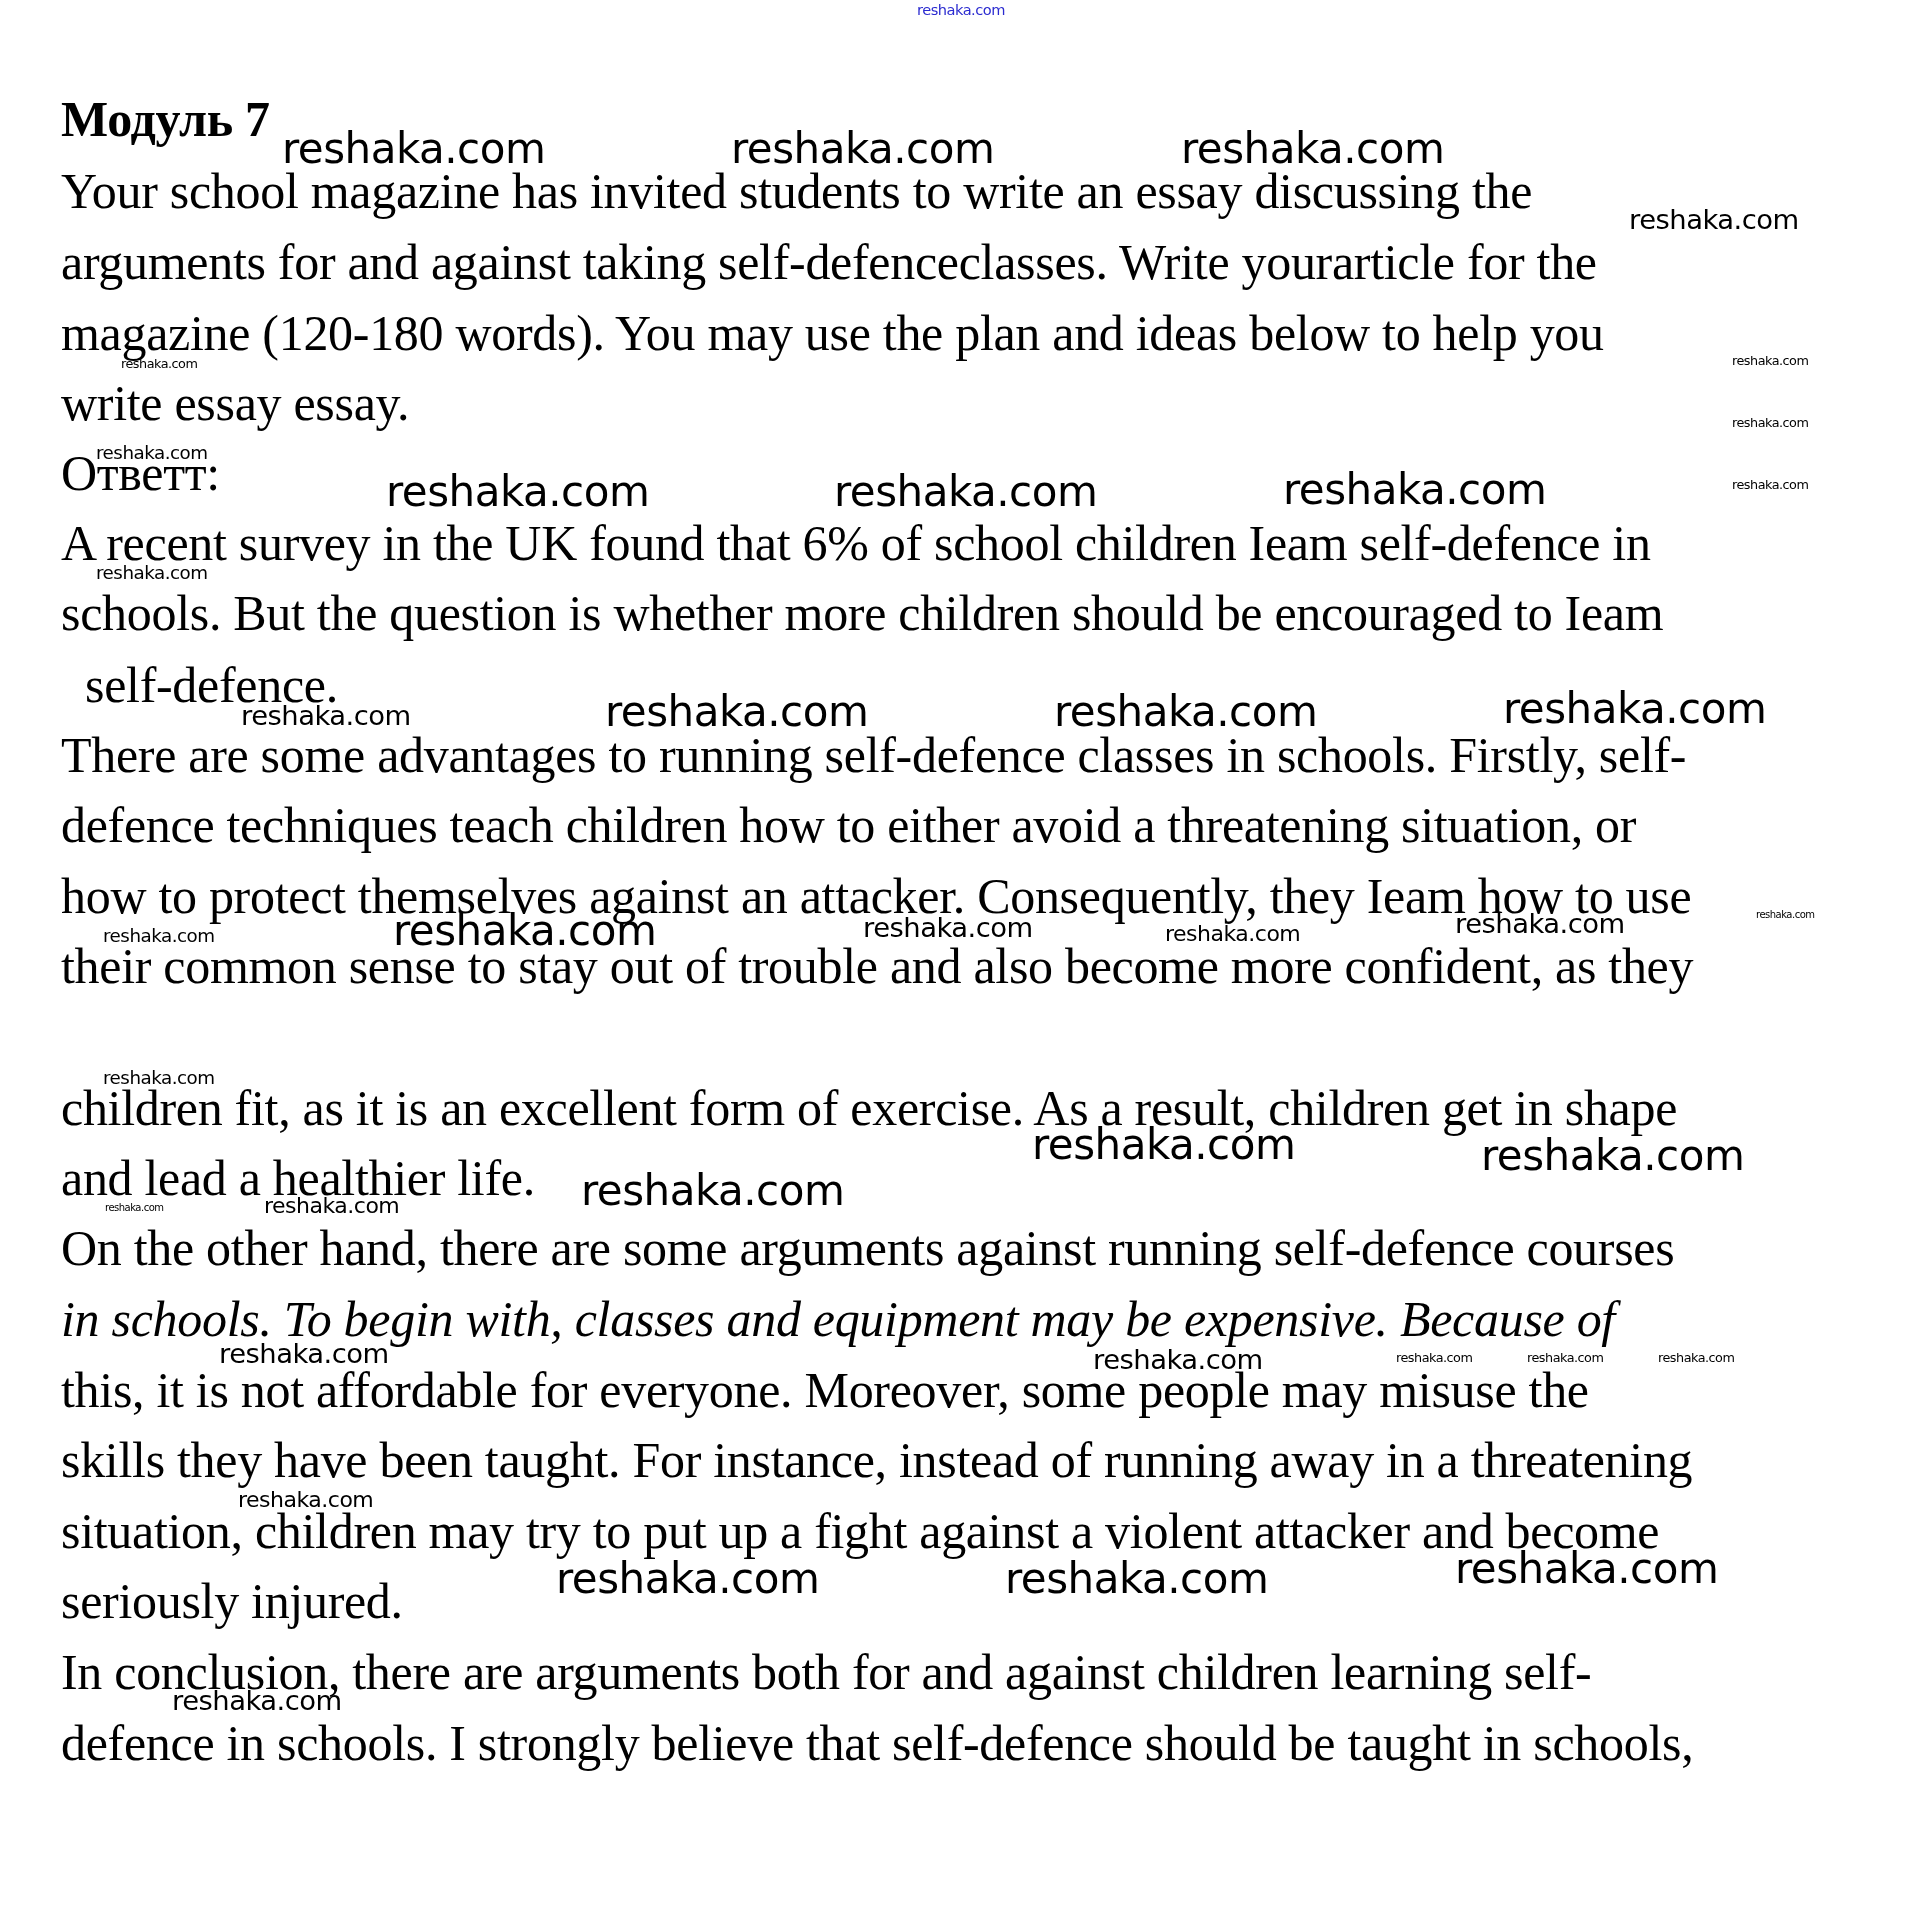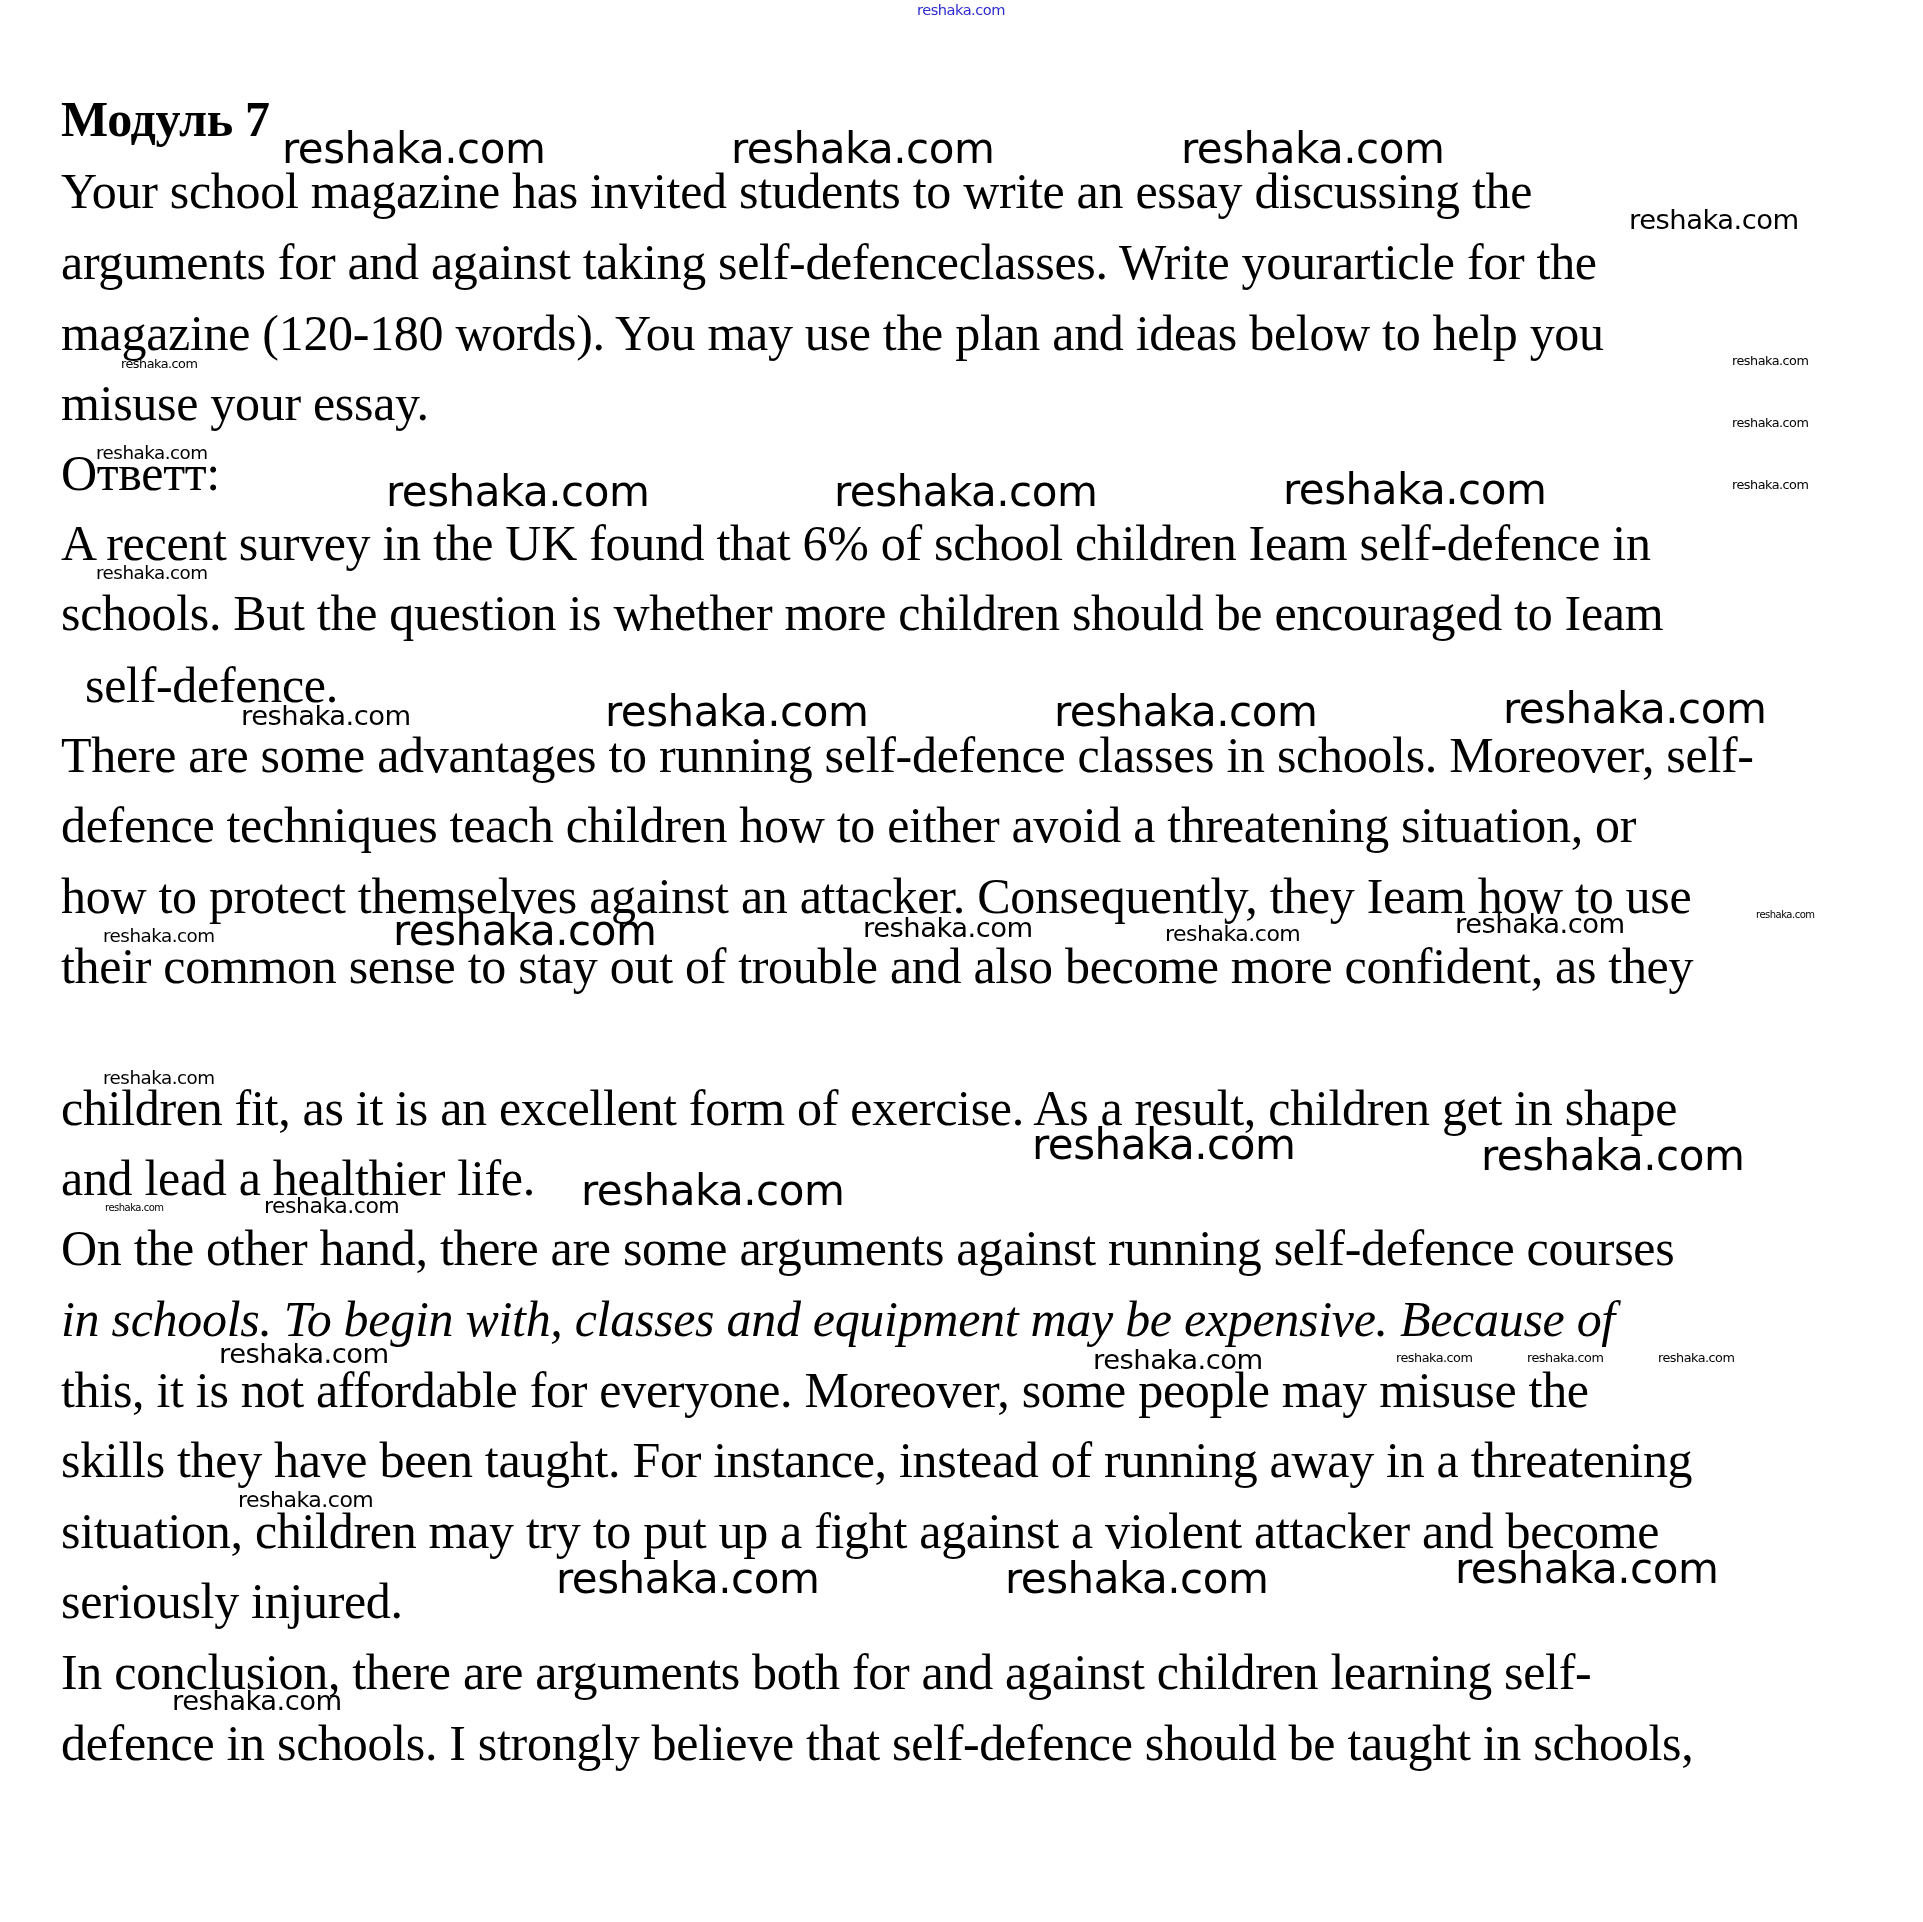--- a/index.html
+++ b/index.html
@@ -20,28 +20,28 @@
 
 <div class="page">
 
   <div class="wm blue" style="left:917px;top:2.7px;">reshaka.com</div>
 
   <div class="line title" style="top:94px;">Модуль 7</div>
 
   <div class="line" style="top:166px;">Your school magazine has invited students to write an essay discussing the</div>
   <div class="line" style="top:237px;">arguments for and against taking self-defenceclasses. Write yourarticle for the</div>
   <div class="line" style="top:308px;">magazine (120-180 words). You may use the plan and ideas below to help you</div>
-  <div class="line" style="top:378px;">misuse your essay.</div>
+  <div class="line" style="top:378px;">write essay essay.</div>
 
   <div class="line" style="top:448px;">Ответт:</div>
 
   <div class="line" style="top:518px;">A recent survey in the UK found that 6% of school children Ieam self-defence in</div>
   <div class="line" style="top:588px;">schools. But the question is whether more children should be encouraged to Ieam</div>
   <div class="line" style="top:660px;margin-left:24px;">self-defence.</div>
-  <div class="line" style="top:730px;">There are some advantages to running self-defence classes in schools. Moreover, self-</div>
+  <div class="line" style="top:730px;">There are some advantages to running self-defence classes in schools. Firstly, self-</div>
   <div class="line" style="top:800px;">defence techniques teach children how to either avoid a threatening situation, or</div>
   <div class="line" style="top:871px;">how to protect themselves against an attacker. Consequently, they Ieam how to use</div>
   <div class="line" style="top:941px;">their common sense to stay out of trouble and also become more confident, as they</div>
   <div class="line" style="top:1083px;">children fit, as it is an excellent form of exercise. As a result, children get in shape</div>
   <div class="line" style="top:1153px;">and lead a healthier life.</div>
   <div class="line" style="top:1223px;">On the other hand, there are some arguments against running self-defence courses</div>
   <div class="line" style="top:1294px;font-style:italic;">in schools. To begin with, classes and equipment may be expensive. Because of</div>
   <div class="line" style="top:1365px;">this, it is not affordable for everyone. Moreover, some people may misuse the</div>
   <div class="line" style="top:1435px;">skills they have been taught. For instance, instead of running away in a threatening</div>
   <div class="line" style="top:1506px;">situation, children may try to put up a fight against a violent attacker and become</div>

